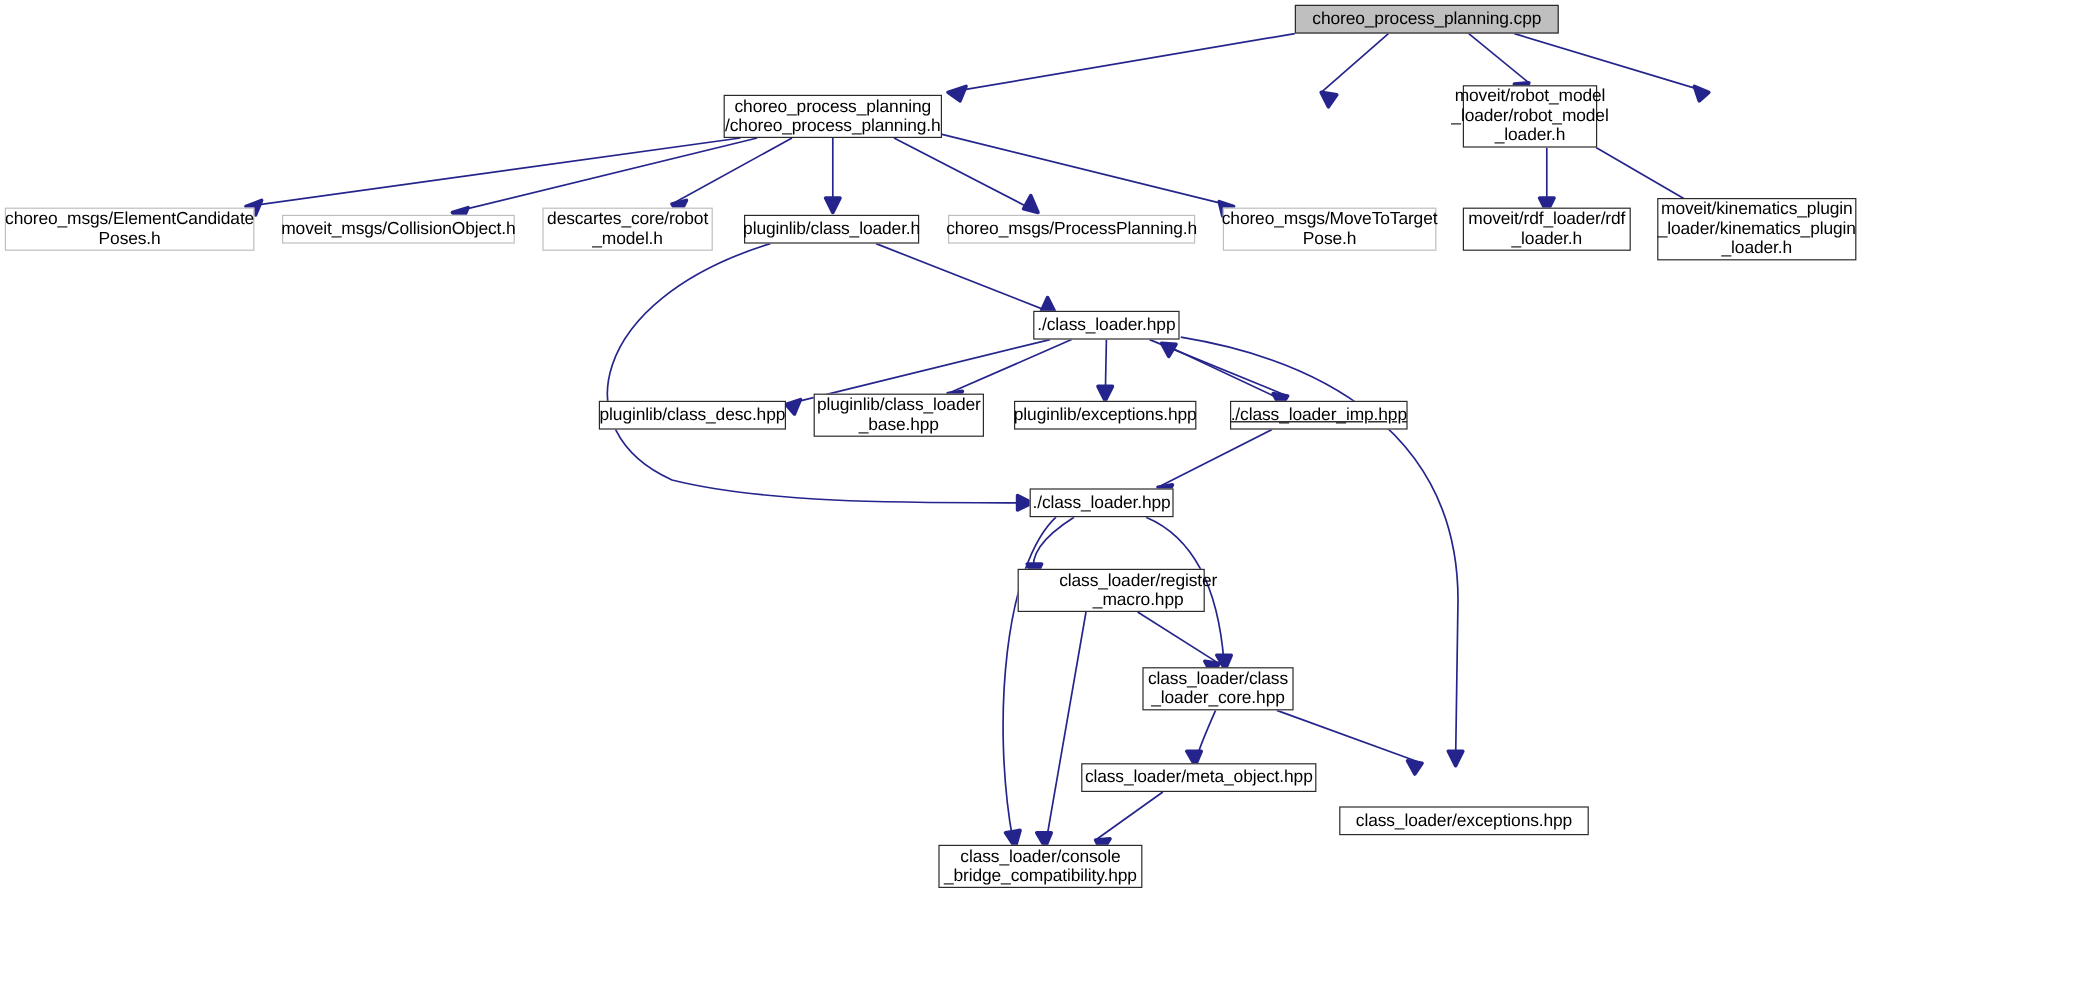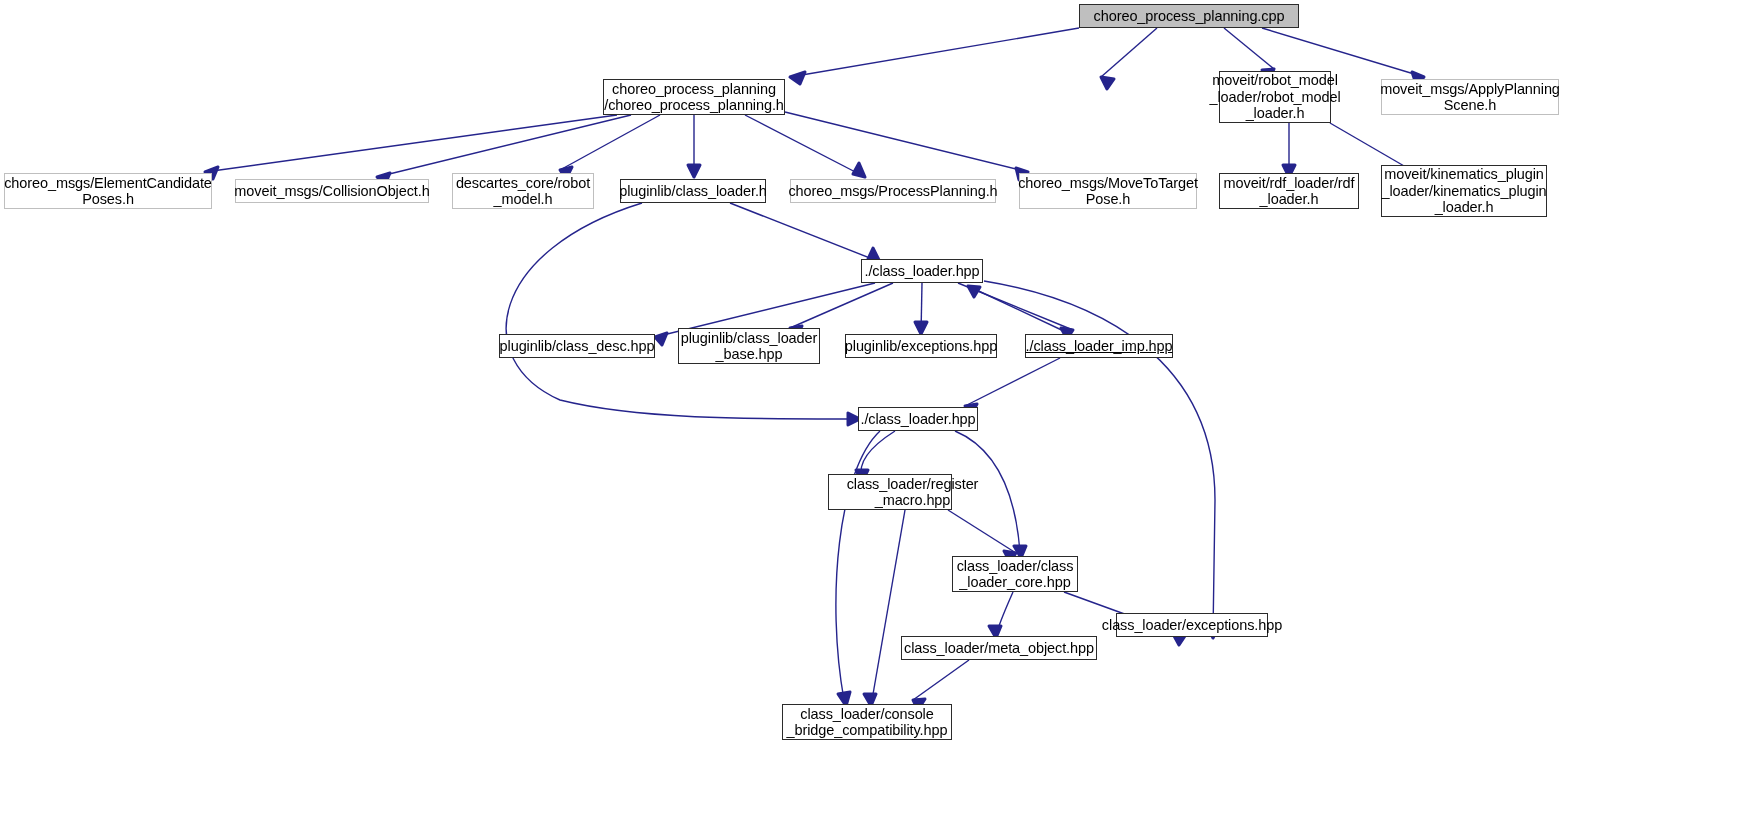--- a/index.html
+++ b/index.html
@@ -115,22 +115,20 @@
       <polygon points="1185,636 1173,634 1179,645" fill="#25248c" stroke="#25248c" stroke-width="3" stroke-linejoin="round"></polygon>
       <path d="M 969,660 L 913,700" fill="none" stroke="#25248c" stroke-width="1.4"></path>
       <polygon points="913,700 925,699 918,710" fill="#25248c" stroke="#25248c" stroke-width="3" stroke-linejoin="round"></polygon>
     </svg>
 <div class="node root" style="left: 1079px; top: 4px; width: 220px; height: 24px;"><span>choreo_process_planning.cpp</span></div>
     <div class="node solid" style="left: 603px; top: 79px; width: 182px; height: 36px;"><span>choreo_process_planning
 /choreo_process_planning.h</span></div>
     <div class="node solid" style="left: 1219px; top: 71px; width: 112px; height: 52px;"><span>moveit/robot_model
 _loader/robot_model
 _loader.h</span></div>
-    <div class="node light" style="left: 1381px; top: 79px; width: 178px; height: 36px;"><span>moveit_msgs/ApplyPlanning
-Scene.h</span></div>
     <div class="node light" style="left: 4px; top: 173px; width: 208px; height: 36px; align-items: center;"><span>choreo_msgs/ElementCandidate
 Poses.h</span></div>
     <div class="node light" style="left: 235px; top: 179px; width: 194px; height: 24px;"><span>moveit_msgs/CollisionObject.h</span></div>
     <div class="node light" style="left: 452px; top: 173px; width: 142px; height: 36px;"><span>descartes_core/robot
 _model.h</span></div>
     <div class="node solid" style="left: 620px; top: 179px; width: 146px; height: 24px;"><span>pluginlib/class_loader.h</span></div>
     <div class="node light" style="left: 790px; top: 179px; width: 206px; height: 24px;"><span>choreo_msgs/ProcessPlanning.h</span></div>
     <div class="node light" style="left: 1019px; top: 173px; width: 178px; height: 36px;"><span>choreo_msgs/MoveToTarget
 Pose.h</span></div>
     <div class="node solid" style="left: 1219px; top: 173px; width: 140px; height: 36px;"><span>moveit/rdf_loader/rdf
@@ -138,21 +136,21 @@
     <div class="node solid" style="left: 1381px; top: 165px; width: 166px; height: 52px;"><span>moveit/kinematics_plugin
 _loader/kinematics_plugin
 _loader.h</span></div>
     <div class="node solid" style="left: 861px; top: 259px; width: 122px; height: 24px;"><span>./class_loader.hpp</span></div>
     <div class="node solid" style="left: 499px; top: 334px; width: 156px; height: 24px;"><span>pluginlib/class_desc.hpp</span></div>
     <div class="node solid" style="left: 678px; top: 328px; width: 142px; height: 36px;"><span>pluginlib/class_loader
 _base.hpp</span></div>
     <div class="node solid" style="left: 845px; top: 334px; width: 152px; height: 24px;"><span>pluginlib/exceptions.hpp</span></div>
     <div class="node solid" style="left: 1025px; top: 334px; width: 148px; height: 24px; text-decoration: underline;"><span>./class_loader_imp.hpp</span></div>
     <div class="node solid" style="left: 858px; top: 407px; width: 120px; height: 24px;"><span>./class_loader.hpp</span></div>
-    <div class="node solid" style="left: 828px; top: 474px; width: 124px; height: 36px; padding-left: 48px;"><span>class_loader/register
+    <div class="node solid" style="left: 848px; top: 474px; width: 156px; height: 36px; padding-left: 48px;"><span>class_loader/register
 _macro.hpp</span></div>
     <div class="node solid" style="left: 952px; top: 556px; width: 126px; height: 36px;"><span>class_loader/class
 _loader_core.hpp</span></div>
     <div class="node solid" style="left: 901px; top: 636px; width: 196px; height: 24px;"><span>class_loader/meta_object.hpp</span></div>
-    <div class="node solid" style="left: 1116px; top: 613px; width: 152px; height: 24px; text-align: center;"><span>class_loader/exceptions.hpp</span></div>
+    <div class="node solid" style="left: 1116px; top: 672px; width: 208px; height: 24px; text-align: center;"><span>class_loader/exceptions.hpp</span></div>
     <div class="node solid" style="left: 782px; top: 704px; width: 170px; height: 36px;"><span>class_loader/console
 _bridge_compatibility.hpp</span></div>
   </div>
 
 </body></html>

